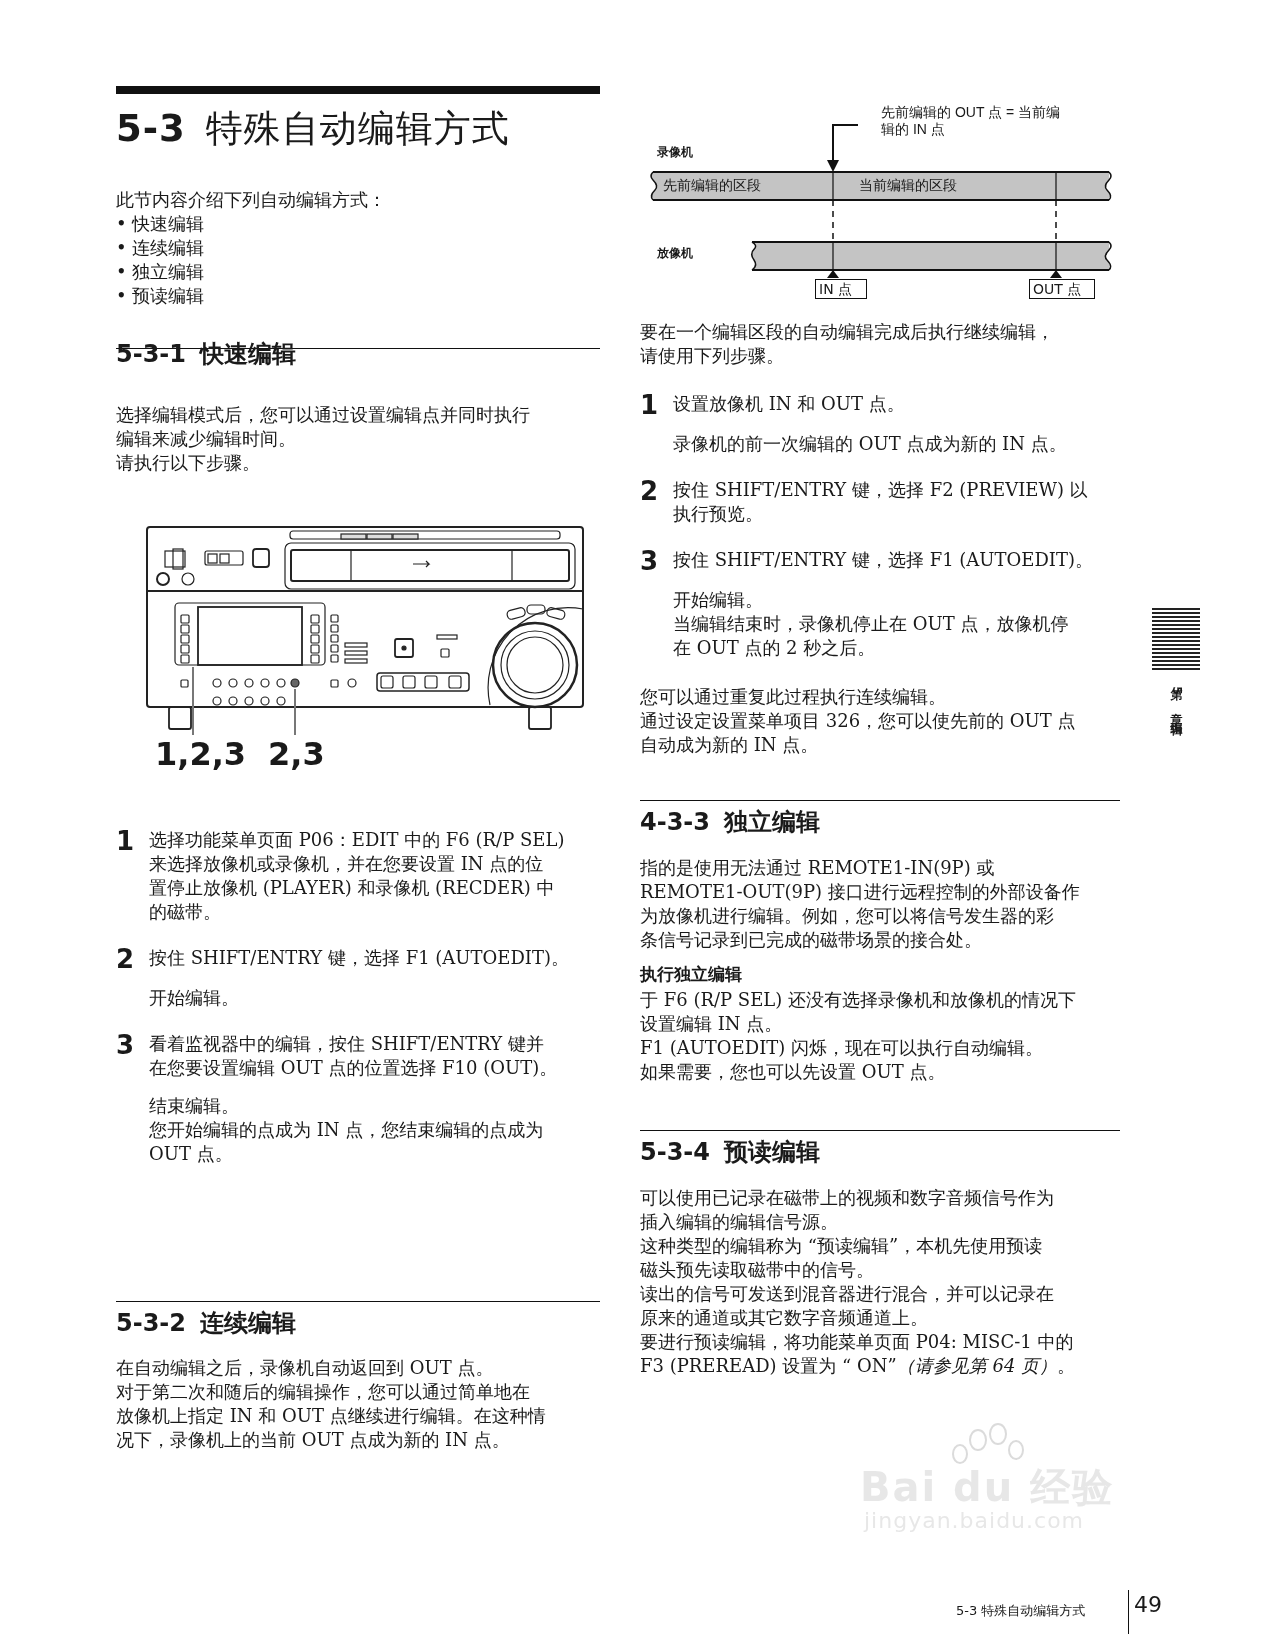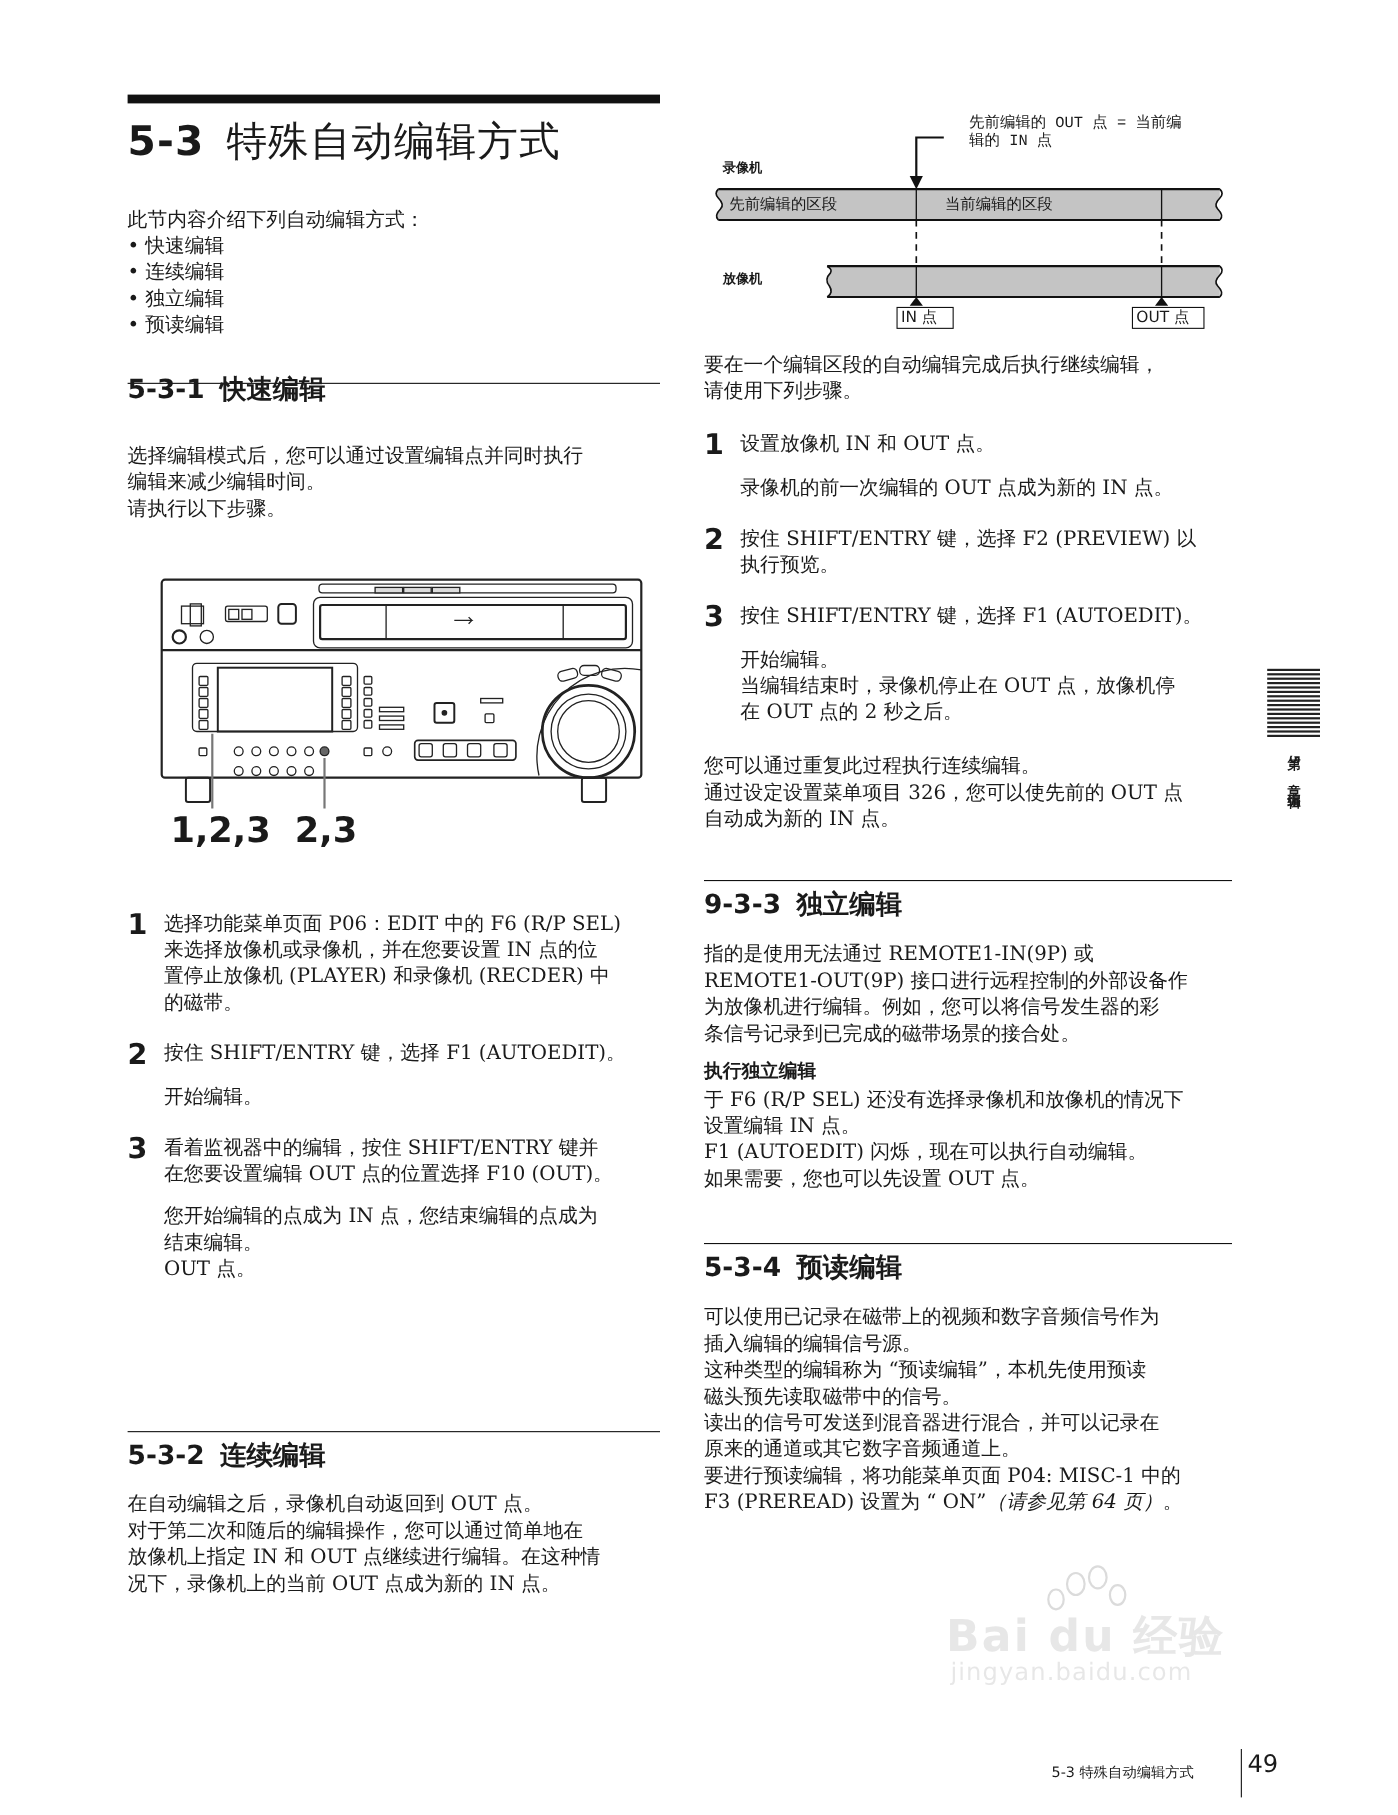--- a/index.html
+++ b/index.html
@@ -28,21 +28,21 @@
   .sub { padding-left: 33px; }
   .label-b { font-family: Liberation Mono, monospace; font-weight: bold; font-size: 17px; line-height: 24px; }
 
   
   .device { left: 145px; top: 525px; width: 440px; height: 210px; }
   .callout { font-family: "DejaVu Sans", "Liberation Sans", sans-serif; font-weight: bold; font-size: 32px; }
 
   
   .diagram { left: 645px; top: 100px; width: 480px; height: 210px; }
   .dlabel { font-family: Liberation Serif, serif; font-size: 12px; font-weight: bold; }
-  .dtext { font-family: Liberation Mono, monospace; font-size: 14px; }
+  .dtext { font-family: Liberation Sans, sans-serif; font-size: 14px; }
   .pt-box { border: 1px solid #111; font-family: "DejaVu Sans", "Liberation Sans", sans-serif; font-size: 14px; padding: 0 3px; height: 20px; line-height: 19px; background: #fff; }
 
   
   .sidetab { left: 1152px; top: 608px; width: 48px; }
   .sidetab .lines div { height: 2px; background: #222; margin-bottom: 2px; }
   .sidetab .vt { writing-mode: vertical-rl; font-family: "DejaVu Sans", "Liberation Sans", sans-serif; font-weight: bold; font-size: 12px; margin: 8px auto 0; letter-spacing: 2px; }
 
   
   .footer-title { left: 956px; top: 1602px; font-family: "DejaVu Sans", "Liberation Sans", sans-serif; font-size: 13px; white-space: nowrap; }
   .footer-sep { left: 1128px; top: 1590px; width: 1px; height: 44px; background: #111; }
@@ -190,22 +190,22 @@
   </div>
   <div class="sub" style="margin-top:14px;">开始编辑。</div>
   <div class="step" style="margin-top:22px;">
     <div class="n">3</div>
     <div class="t">
       <div>看着监视器中的编辑，按住 SHIFT/ENTRY 键并</div>
       <div>在您要设置编辑 OUT 点的位置选择 F10 (OUT)。</div>
     </div>
   </div>
   <div class="sub" style="margin-top:14px;">
+    <div>结束编辑。</div>
     <div>您开始编辑的点成为 IN 点，您结束编辑的点成为</div>
-    <div>结束编辑。</div>
     <div>OUT 点。</div>
   </div>
 </div>
 
 <div class="abs rule" style="left:116px; top:1301px; width:484px;"></div>
 <div class="abs h2" style="left:116px; top:1307px;">
   <span class="num">5-3-2</span><span>连续编辑</span>
 </div>
 <div class="abs body" style="left:116px; top:1356px; width:484px;">
   <div>在自动编辑之后，录像机自动返回到 OUT 点。</div>
@@ -288,21 +288,21 @@
 </div>
 
 <div class="abs body" style="left:640px; top:685px; width:485px;">
   <div>您可以通过重复此过程执行连续编辑。</div>
   <div>通过设定设置菜单项目 326，您可以使先前的 OUT 点</div>
   <div>自动成为新的 IN 点。</div>
 </div>
 
 <div class="abs rule" style="left:640px; top:800px; width:480px;"></div>
 <div class="abs h2" style="left:640px; top:806px;">
-  <span class="num">9-3-3</span><span>独立编辑</span>
+  <span class="num">4-3-3</span><span>独立编辑</span>
 </div>
 <div class="abs body" style="left:640px; top:856px; width:485px;">
   <div>指的是使用无法通过 REMOTE1-IN(9P) 或</div>
   <div>REMOTE1-OUT(9P) 接口进行远程控制的外部设备作</div>
   <div>为放像机进行编辑。例如，您可以将信号发生器的彩</div>
   <div>条信号记录到已完成的磁带场景的接合处。</div>
   <div class="label-b" style="margin-top:12px;">执行独立编辑</div>
   <div>于 F6 (R/P SEL) 还没有选择录像机和放像机的情况下</div>
   <div>设置编辑 IN 点。</div>
   <div>F1 (AUTOEDIT) 闪烁，现在可以执行自动编辑。</div>

